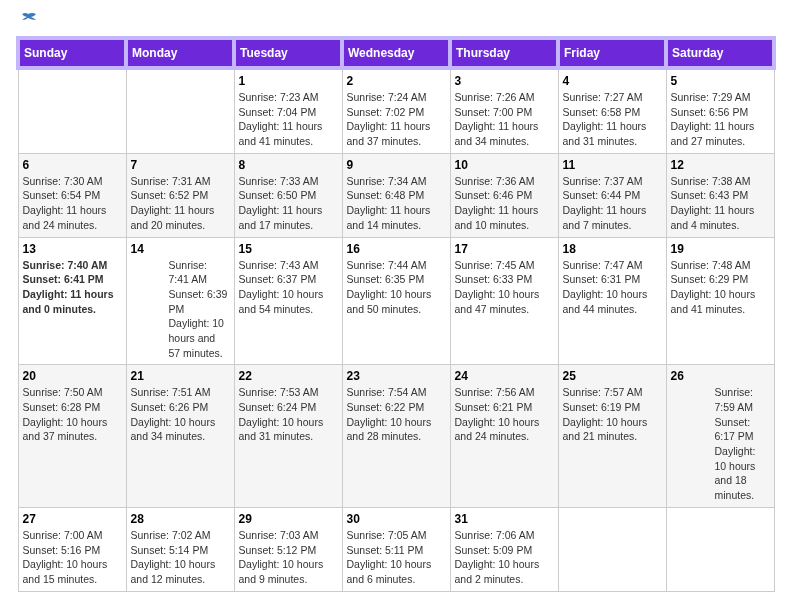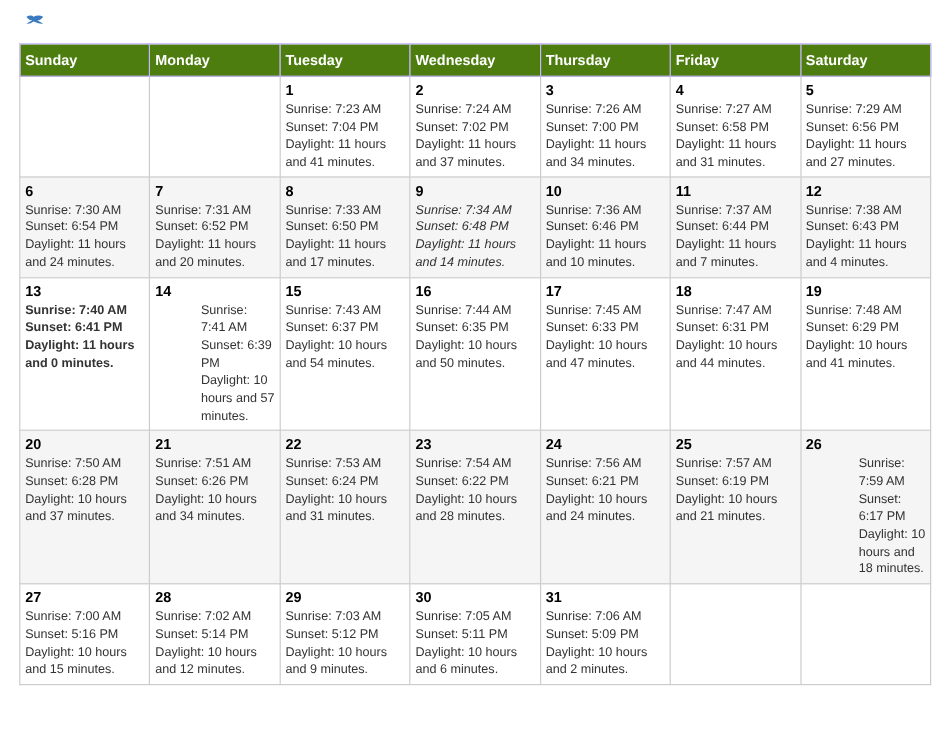--- a/index.html
+++ b/index.html
@@ -32,27 +32,27 @@
     .location {
       font-size: 16px;
       color: #333;
     }
     .calendar {
       width: 100%;
       border-collapse: collapse;
       font-size: 11px;
     }
     .calendar th {
-      background-color: #4d7c0f;
+      background-color: #6d28d9;
       color: #fff;
       padding: 6px 4px;
       text-align: left;
       font-size: 12px;
       font-weight: bold;
-      border: 1px solid #c4b5fd;
+      border: 4px solid #c4b5fd;
     }
     .calendar td {
       border: 1px solid #ccc;
       vertical-align: top;
       padding: 4px 4px;
       width: 108px;
       min-height: 80px;
       background: #fff;
     }
     .calendar tr:nth-child(even) td {
@@ -153,21 +153,21 @@
 Daylight: 11 hours and 20 minutes.</div>
         </td>
         <td>
           <span class="day-num">8</span>
           <div class="cell-content" style="white-space: pre-line;">Sunrise: 7:33 AM
 Sunset: 6:50 PM
 Daylight: 11 hours and 17 minutes.</div>
         </td>
         <td>
           <span class="day-num">9</span>
-          <div class="cell-content" style="white-space: pre-line; font-style: italic;">Sunrise: 7:34 AM
+          <div class="cell-content" style="white-space: pre-line;">Sunrise: 7:34 AM
 Sunset: 6:48 PM
 Daylight: 11 hours and 14 minutes.</div>
         </td>
         <td>
           <span class="day-num">10</span>
           <div class="cell-content" style="white-space: pre-line;">Sunrise: 7:36 AM
 Sunset: 6:46 PM
 Daylight: 11 hours and 10 minutes.</div>
         </td>
         <td>

